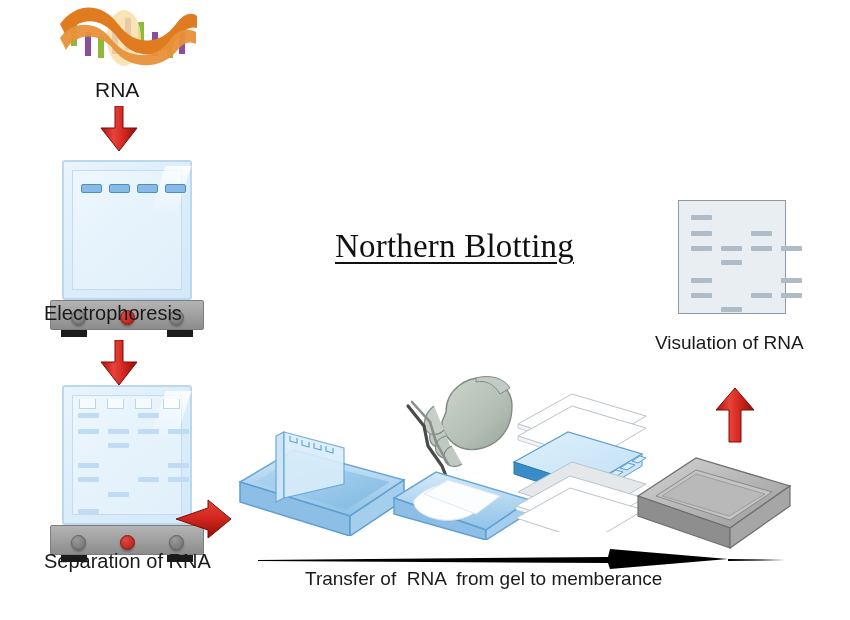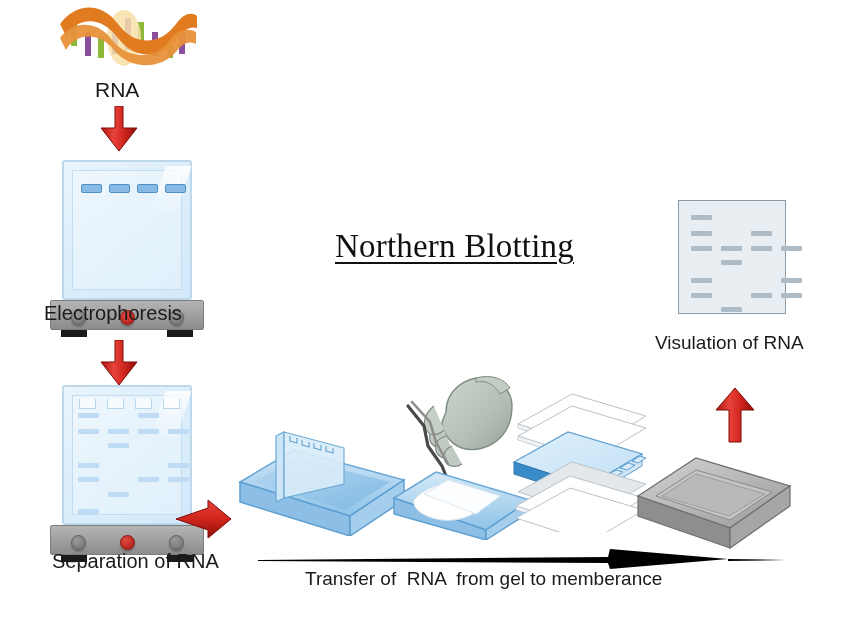--- a/index.html
+++ b/index.html
@@ -11,21 +11,21 @@
        color:#1a1a1a;white-space:pre;}
 
   
   #title{left:335px;top:228px;font-size:33px;letter-spacing:0.2px;
          text-decoration:underline;text-underline-offset:5px;
          text-decoration-thickness:2px;color:#111;font-family:Liberation Serif, serif;}
 
   
   #lbl-rna{left:95px;top:78px;font-size:21px;}
   #lbl-electro{left:44px;top:302px;font-size:20px;}
-  #lbl-sep{left:44px;top:550px;font-size:20px;margin-left:8px;}
+  #lbl-sep{left:44px;top:550px;font-size:20px;}
   #lbl-vis{left:655px;top:332px;font-size:19px;}
   #lbl-transfer{left:305px;top:568px;font-size:19px;}
 
   
   .gelbox{position:absolute;}
   .gel-glass{position:absolute;left:0;top:0;width:130px;height:140px;
       background:linear-gradient(140deg,#eaf4fc 0%,#dceefb 45%,#d3e9fa 100%);
       border:2px solid #bcd8ea;border-radius:3px;box-sizing:border-box;}
   .gel-inner{position:absolute;left:8px;top:8px;right:8px;bottom:8px;
       border:1px solid #c3dcef;background:rgba(255,255,255,0.30);box-sizing:border-box;}

